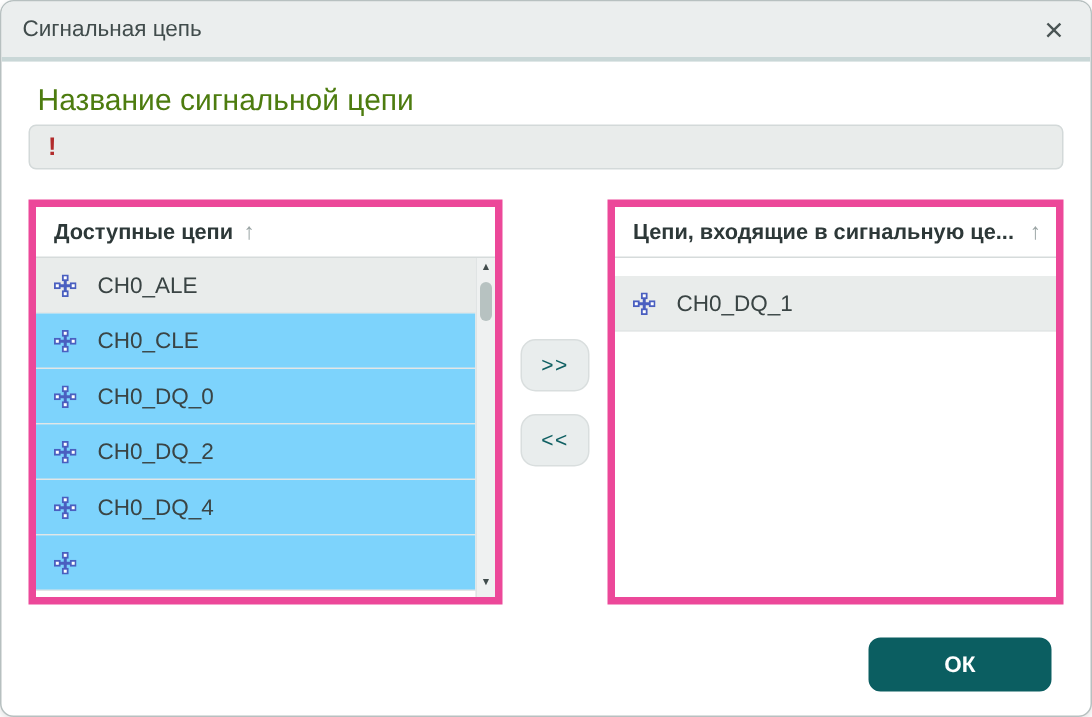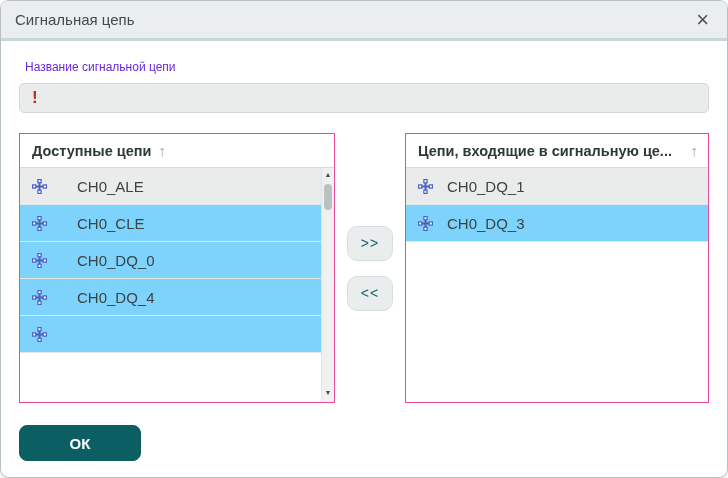--- a/index.html
+++ b/index.html
@@ -27,56 +27,56 @@
   .title { font-size: 15px; color: #414c4c; }
   .close {
     margin-left: auto;
     background: none; border: none; cursor: pointer;
     font-size: 22px; line-height: 20px; color: #4a5454;
     padding: 0 2px; font-family: "Liberation Sans", sans-serif;
   }
 
   
   .body { flex: 1; padding: 18px 18px 0 18px; display: flex; flex-direction: column; }
-  .name-label { font-size: 12px; color: #6d28d9; margin-left: 6px; line-height: 17px; }
+  .name-label { font-size: 20px; color: #4d7c0f; margin-left: 6px; line-height: 17px; }
   .name-input {
     margin-top: 7px; height: 30px;
     background: #e9eceb;
     border: 1px solid #d3d9d9;
     border-radius: 5px;
     display: flex; align-items: center;
     padding: 0 10px;
   }
   .err { color: #b22c2c; font-weight: bold; font-size: 17px; margin-left: 2px; }
   .name-value { font-size: 14px; color: #333d3d; margin-left: 8px; }
 
   
   .lists { display: flex; margin-top: 20px; height: 270px; }
   .panel {
-    border: 1px solid #ec4899;
+    border: 5px solid #ec4899;
     background: #ffffff;
     display: flex; flex-direction: column;
     overflow: hidden;
   }
   .panel.left { width: 316px; flex: 0 0 316px; }
-  .panel.right { flex: 1; }
+  .panel.right { flex: 1; gap: 12px; }
   .phead {
     height: 34px; flex: 0 0 34px;
     display: flex; align-items: center;
     padding: 0 10px 0 12px;
     border-bottom: 1px solid #d6dbdb;
     background: #ffffff;
     cursor: pointer;
   }
   .ph-text { font-size: 14.5px; font-weight: bold; color: #2d3838; white-space: nowrap; overflow: hidden; }
   .sort { font-size: 15px; color: #9aa4a4; margin-left: 7px; }
   .phead.spread .sort { margin-left: auto; }
 
   .pbody { position: relative; flex: 1; overflow: hidden; }
-  .pbody.has-scroll .row { margin-right: 13px; gap: 16px; }
+  .pbody.has-scroll .row { margin-right: 13px; }
   .row {
     height: 37px;
     display: flex; align-items: center;
     border-bottom: 1px solid #e2e6e6;
     padding-left: 12px;
     cursor: pointer;
     background: #7dd3fc;
   }
   .row.selected { background: #e9eceb; }
   .net { width: 15px; height: 15px; display: inline-flex; flex: 0 0 15px; }
@@ -106,21 +106,21 @@
     background: #e9eded;
     border: 1px solid #d9dede;
     border-radius: 10px;
     color: #0f5f62; font-size: 14px; letter-spacing: 1px;
     cursor: pointer;
     font-family: "Liberation Sans", sans-serif;
   }
 
   
   .footer {
-    display: flex; justify-content: space-between; align-items: center;
+    display: flex; justify-content: flex-end; align-items: center;
     gap: 18px; margin-top: 22px; padding-right: 8px;
   }
   .btn {
     height: 36px; width: 122px;
     border-radius: 8px; font-size: 15px;
     cursor: pointer;
     font-family: "Liberation Sans", sans-serif;
   }
   .btn.ok { background: #0b5e61; color: #ffffff; border: 1px solid #0b5e61; font-weight: 600; }
   .btn.cancel { background: #edf0f0; color: #20696b; border: 1px solid #d9dede; }
@@ -198,20 +198,32 @@
               <div class="row">
                 <span class="net">
                   <svg width="15" height="15" viewBox="0 0 15 15">
                     <path d="M7.5 3 V12 M3 7.5 H12" stroke="#4a5fc0" stroke-width="2" fill="none"></path>
                     <rect x="5.9" y="0.6" width="3.2" height="3.2" fill="#ffffff" stroke="#4a5fc0" stroke-width="1.2"></rect>
                     <rect x="0.6" y="5.9" width="3.2" height="3.2" fill="#ffffff" stroke="#4a5fc0" stroke-width="1.2"></rect>
                     <rect x="11.2" y="5.9" width="3.2" height="3.2" fill="#ffffff" stroke="#4a5fc0" stroke-width="1.2"></rect>
                     <rect x="5.9" y="11.2" width="3.2" height="3.2" fill="#ffffff" stroke="#4a5fc0" stroke-width="1.2"></rect>
                   </svg>
                 </span>
+                <span class="rlabel">CH0_DQ_2</span>
+              </div>
+              <div class="row">
+                <span class="net">
+                  <svg width="15" height="15" viewBox="0 0 15 15">
+                    <path d="M7.5 3 V12 M3 7.5 H12" stroke="#4a5fc0" stroke-width="2" fill="none"></path>
+                    <rect x="5.9" y="0.6" width="3.2" height="3.2" fill="#ffffff" stroke="#4a5fc0" stroke-width="1.2"></rect>
+                    <rect x="0.6" y="5.9" width="3.2" height="3.2" fill="#ffffff" stroke="#4a5fc0" stroke-width="1.2"></rect>
+                    <rect x="11.2" y="5.9" width="3.2" height="3.2" fill="#ffffff" stroke="#4a5fc0" stroke-width="1.2"></rect>
+                    <rect x="5.9" y="11.2" width="3.2" height="3.2" fill="#ffffff" stroke="#4a5fc0" stroke-width="1.2"></rect>
+                  </svg>
+                </span>
                 <span class="rlabel">CH0_DQ_4</span>
               </div>
               <div class="row partial">
                 <span class="net">
                   <svg width="15" height="15" viewBox="0 0 15 15">
                     <path d="M7.5 3 V12 M3 7.5 H12" stroke="#4a5fc0" stroke-width="2" fill="none"></path>
                     <rect x="5.9" y="0.6" width="3.2" height="3.2" fill="#ffffff" stroke="#4a5fc0" stroke-width="1.2"></rect>
                     <rect x="0.6" y="5.9" width="3.2" height="3.2" fill="#ffffff" stroke="#4a5fc0" stroke-width="1.2"></rect>
                     <rect x="11.2" y="5.9" width="3.2" height="3.2" fill="#ffffff" stroke="#4a5fc0" stroke-width="1.2"></rect>
                     <rect x="5.9" y="11.2" width="3.2" height="3.2" fill="#ffffff" stroke="#4a5fc0" stroke-width="1.2"></rect>
@@ -239,32 +251,20 @@
                   <svg width="15" height="15" viewBox="0 0 15 15">
                     <path d="M7.5 3 V12 M3 7.5 H12" stroke="#4a5fc0" stroke-width="2" fill="none"></path>
                     <rect x="5.9" y="0.6" width="3.2" height="3.2" fill="#ffffff" stroke="#4a5fc0" stroke-width="1.2"></rect>
                     <rect x="0.6" y="5.9" width="3.2" height="3.2" fill="#ffffff" stroke="#4a5fc0" stroke-width="1.2"></rect>
                     <rect x="11.2" y="5.9" width="3.2" height="3.2" fill="#ffffff" stroke="#4a5fc0" stroke-width="1.2"></rect>
                     <rect x="5.9" y="11.2" width="3.2" height="3.2" fill="#ffffff" stroke="#4a5fc0" stroke-width="1.2"></rect>
                   </svg>
                 </span>
                 <span class="rlabel">CH0_DQ_1</span>
               </div>
-              <div class="row">
-                <span class="net">
-                  <svg width="15" height="15" viewBox="0 0 15 15">
-                    <path d="M7.5 3 V12 M3 7.5 H12" stroke="#4a5fc0" stroke-width="2" fill="none"></path>
-                    <rect x="5.9" y="0.6" width="3.2" height="3.2" fill="#ffffff" stroke="#4a5fc0" stroke-width="1.2"></rect>
-                    <rect x="0.6" y="5.9" width="3.2" height="3.2" fill="#ffffff" stroke="#4a5fc0" stroke-width="1.2"></rect>
-                    <rect x="11.2" y="5.9" width="3.2" height="3.2" fill="#ffffff" stroke="#4a5fc0" stroke-width="1.2"></rect>
-                    <rect x="5.9" y="11.2" width="3.2" height="3.2" fill="#ffffff" stroke="#4a5fc0" stroke-width="1.2"></rect>
-                  </svg>
-                </span>
-                <span class="rlabel">CH0_DQ_3</span>
-              </div>
             </div>
         </div>
 
       </div>
 
       <div class="footer">
         <button class="btn ok">ОК</button>
       </div>
     </div>
 

